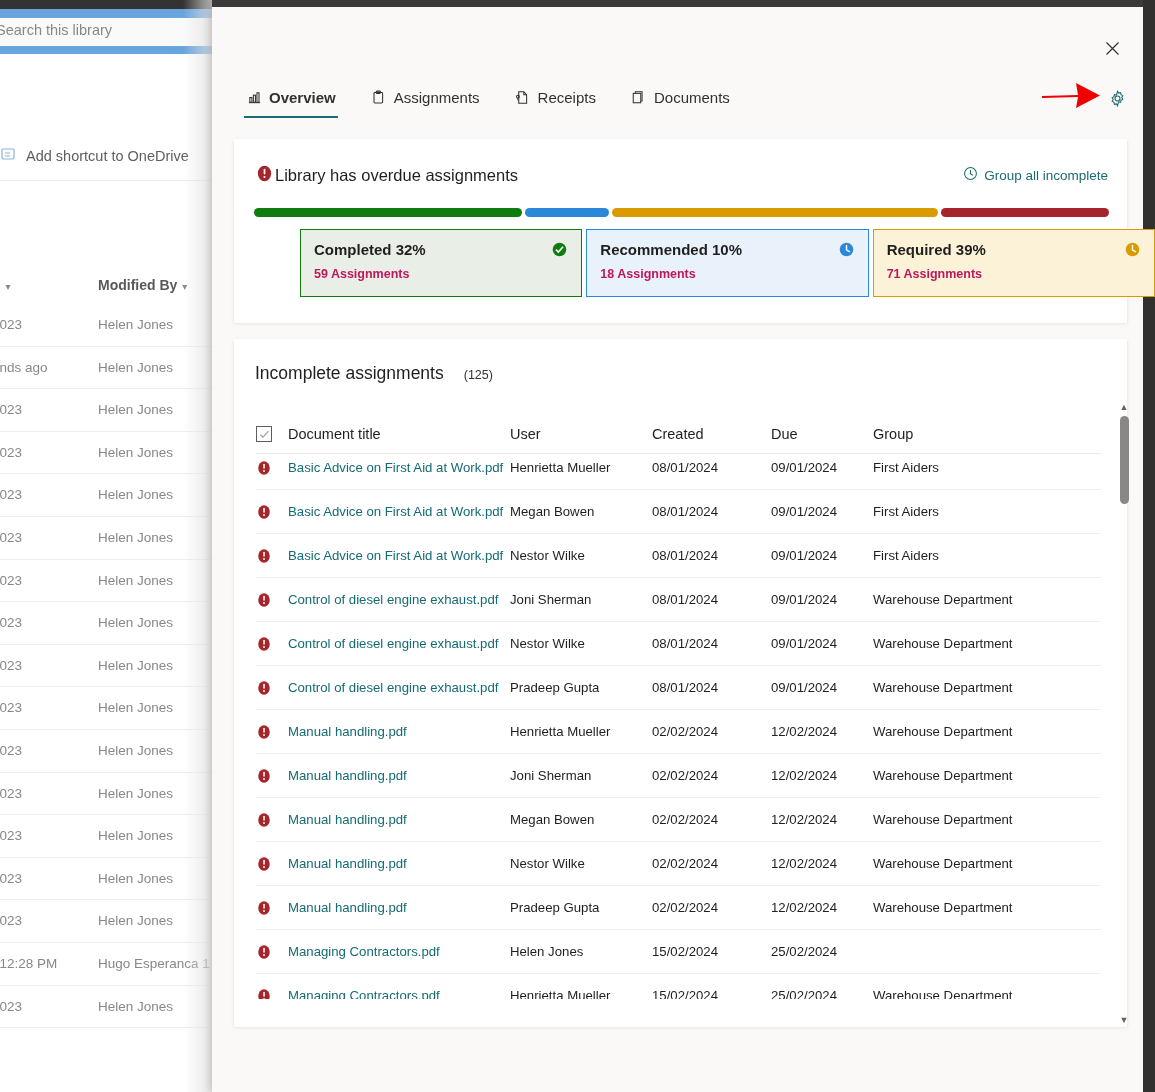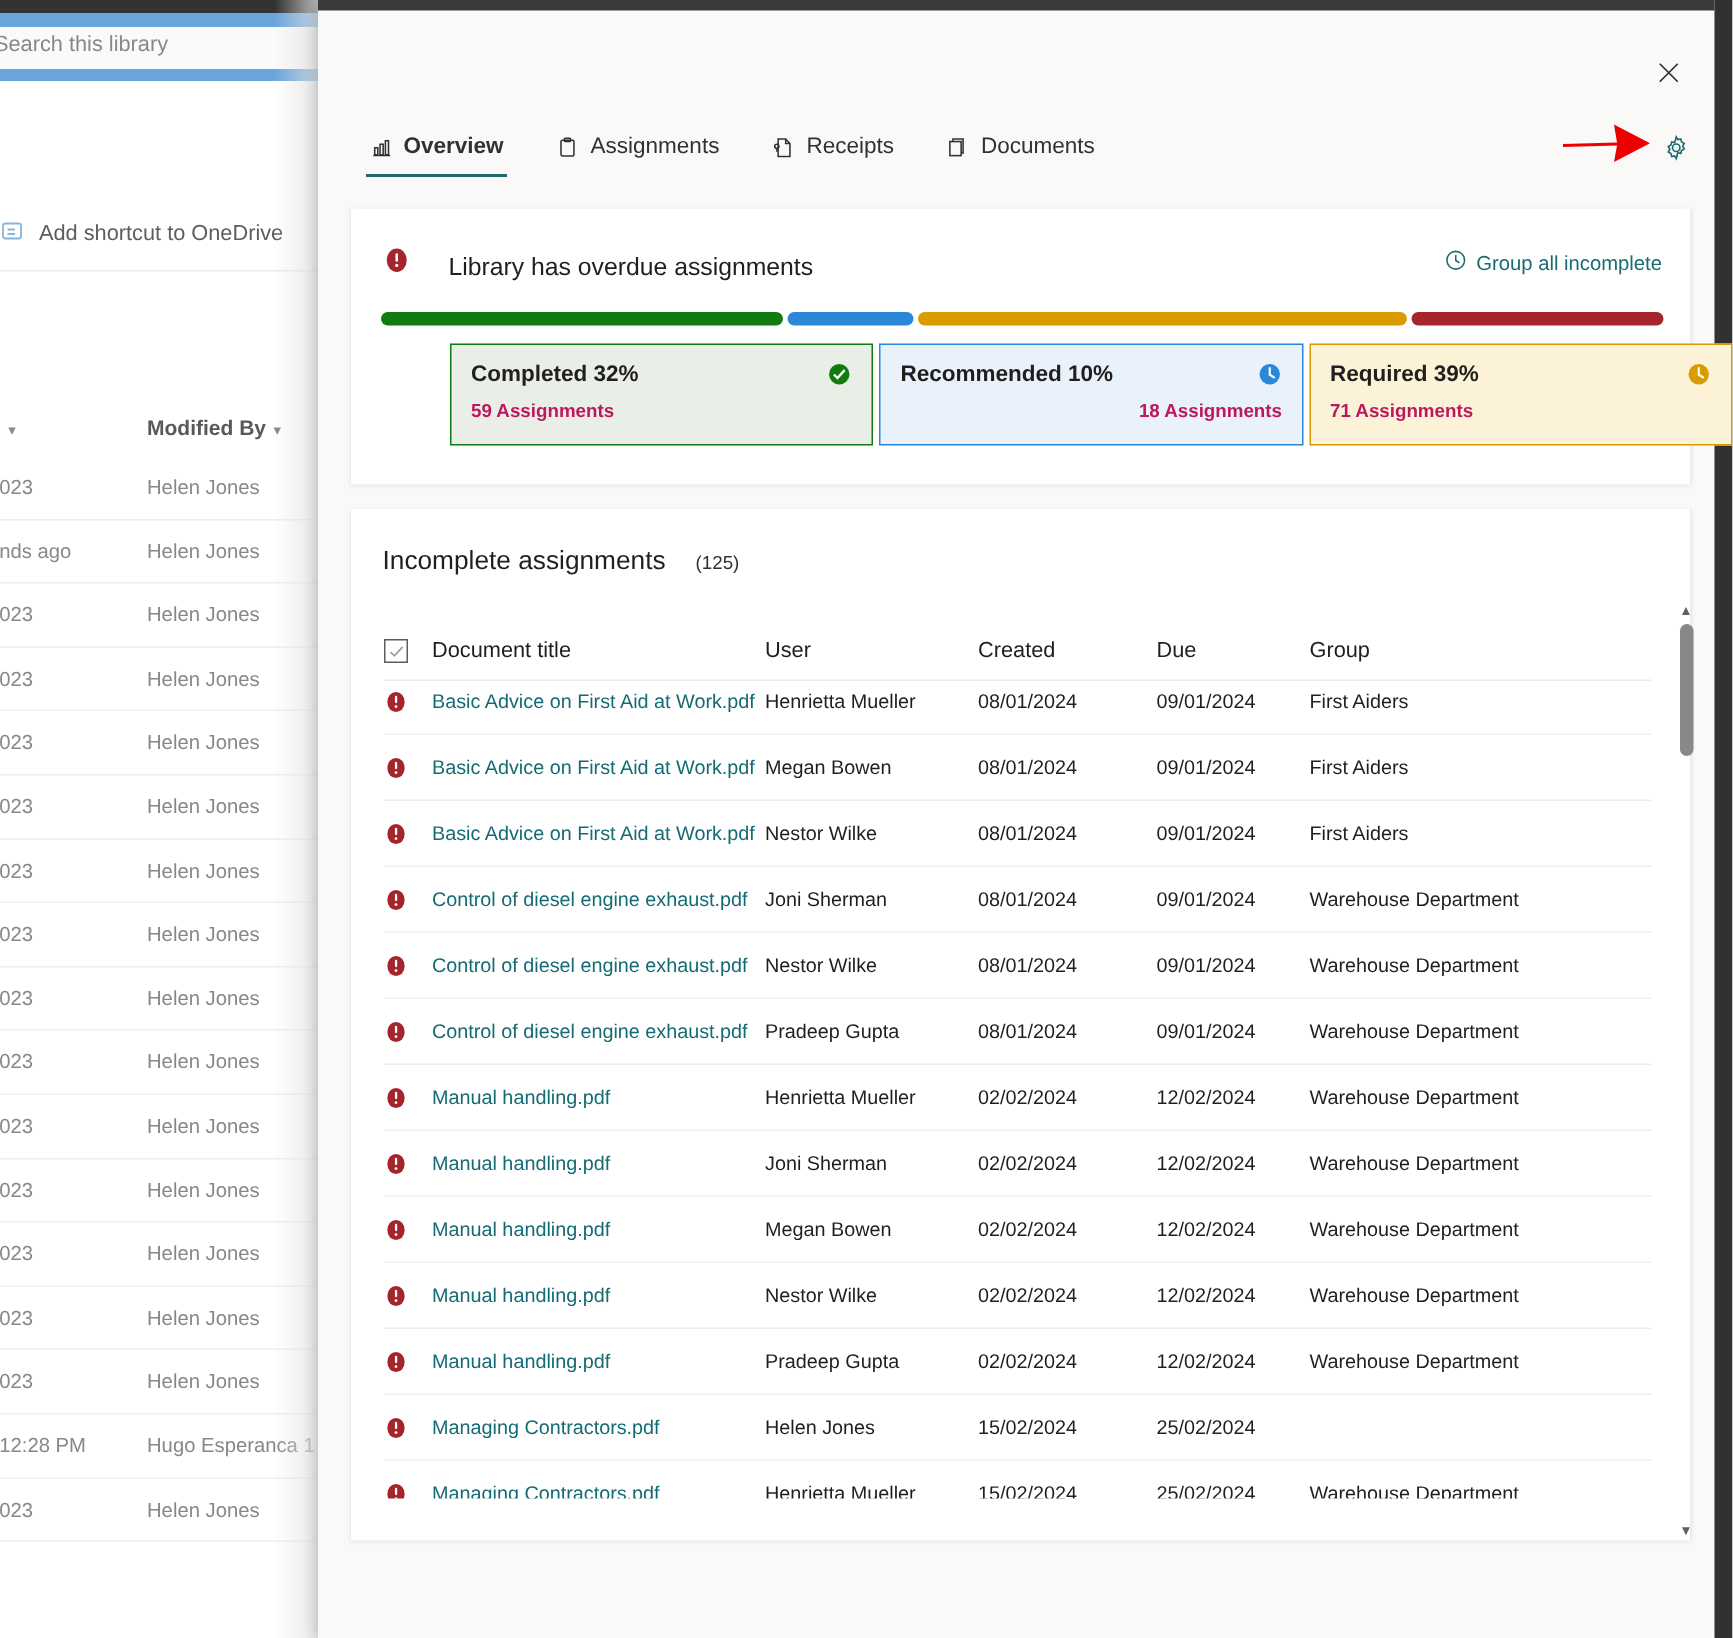--- a/index.html
+++ b/index.html
@@ -41,30 +41,30 @@
   .close-btn { position: absolute; right: 27px; top: 32px; width: 32px; height: 32px; display: flex;
                align-items: center; justify-content: center; cursor: pointer; color: #323130; }
   .gear-btn { position: absolute; right: 24px; top: 84px; width: 28px; height: 28px; display: flex;
               align-items: center; justify-content: center; cursor: pointer; }
 
   
   .red-arrow { position: absolute; left: 1040px; top: 78px; width: 62px; height: 34px; pointer-events: none; }
 
   
   .tabs { position: absolute; left: 244px; top: 86px; display: flex; gap: 31px; }
-  .tab { position: relative; display: flex; align-items: flex-end; gap: 7px; padding: 3px 2px 12px 2px;
+  .tab { position: relative; display: flex; align-items: flex-start; gap: 7px; padding: 3px 2px 12px 2px;
          font-size: 15px; color: #323130; cursor: pointer; }
   .tab.active { font-weight: 700; }
   .tab.active::after { content: ""; position: absolute; left: 0; right: 0; bottom: 0; height: 2.5px; background: #1b6b72; }
   .tab .ico { display: inline-flex; width: 16px; height: 16px; align-items: center; justify-content: center; color: #323130; }
 
   
   .card { background: #ffffff; box-shadow: 0 1.2px 3.6px rgba(0,0,0,0.10), 0 0.3px 0.9px rgba(0,0,0,0.10); }
   .summary { position: absolute; left: 234px; top: 139px; width: 893px; height: 184px; }
-  .summary-head { position: absolute; left: 21px; top: 25px; display: flex; align-items: flex-end; gap: 25px; }
+  .summary-head { position: absolute; left: 21px; top: 25px; display: flex; align-items: center; gap: 1px; }
   .summary-head .title { font-size: 16.5px; color: #201f1e; }
   .show-all { position: absolute; right: 19px; top: 27px; display: flex; align-items: center; gap: 6px;
               font-size: 13.5px; color: #1b6b72; cursor: pointer; }
 
   .bar { position: absolute; left: 20px; top: 69px; width: 855px; height: 9px; display: flex; gap: 3px; }
   .bar > div { height: 9px; border-radius: 4.5px; }
 
   .tiles { position: absolute; left: 20px; top: 90px; width: 855px; height: 68px; display: flex; gap: 4px; margin-left: 46px; }
   .tile { position: relative; flex: 1; border: 1.4px solid; padding: 11px 13px 0 13px; }
   .tile .t-row { display: flex; align-items: center; justify-content: space-between; }
@@ -313,21 +313,21 @@
         <div class="tile" style="border-color: rgb(16, 124, 16); background: rgb(233, 239, 230);">
           <div class="t-row">
             <span class="t-label">Completed 32%</span>
             <svg class="t-ico" viewBox="0 0 20 20">
               <circle cx="10" cy="10" r="8" fill="#107c10"></circle>
               <path d="M5.8 10.2 L8.6 13 L14.2 6.8" fill="none" stroke="#fff" stroke-width="1.9"></path>
             </svg>
           </div>
           <div class="t-sub">59 Assignments</div>
         </div>
-        <div class="tile" style="border-color: rgb(43, 136, 216); background: rgb(233, 241, 250); text-align: right;">
+        <div class="tile" style="border-color: rgb(43, 136, 216); background: rgb(233, 241, 250);">
           <div class="t-row">
             <span class="t-label">Recommended 10%</span>
             <svg class="t-ico" viewBox="0 0 20 20">
               <circle cx="10" cy="10" r="8" fill="#2b88d8"></circle>
               <path d="M10 5.2V10.4l3.4 2" fill="none" stroke="#fff" stroke-width="1.7" stroke-linecap="round"></path>
             </svg>
           </div>
           <div class="t-sub">18 Assignments</div>
         </div>
         <div class="tile" style="border-color: rgb(217, 155, 0); background: rgb(251, 242, 216);">

